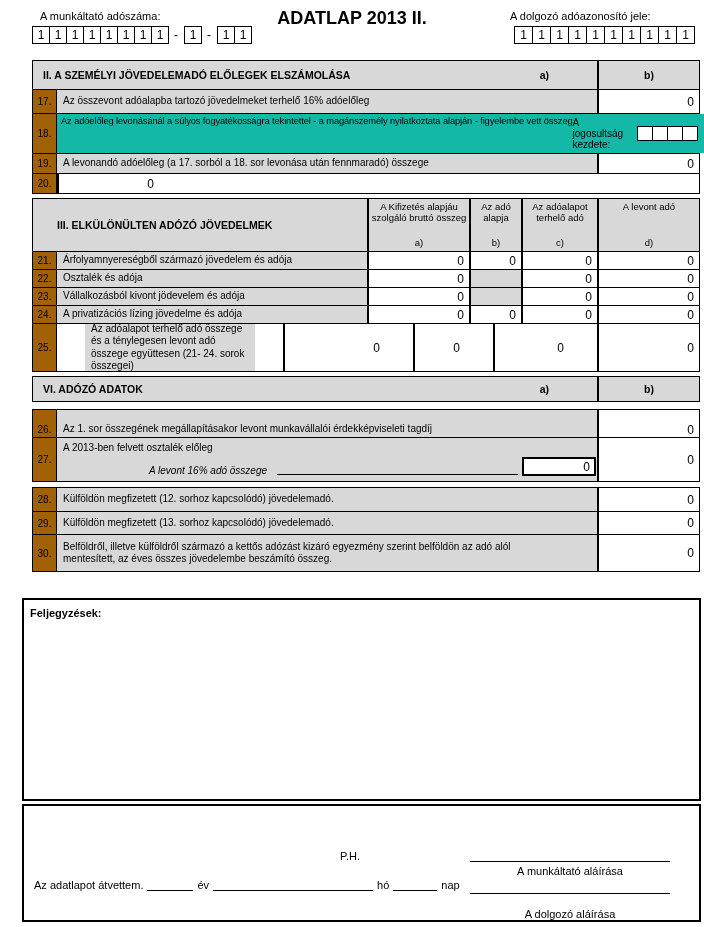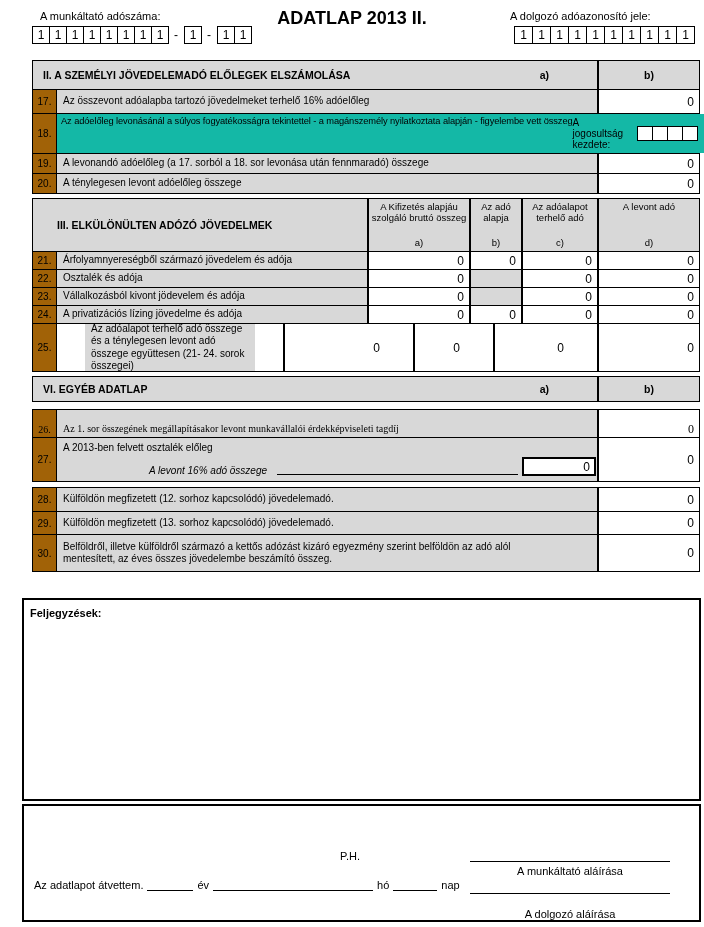--- a/index.html
+++ b/index.html
@@ -156,21 +156,20 @@
       </div>
       <div class="val">0</div>
     </div>
     <div class="row" style="height:20px;">
       <div class="num">19.</div>
       <div class="lbl nowrap">A levonandó adóelőleg (a 17. sorból a 18. sor levonása után fennmaradó) összege</div>
       <div class="val">0</div>
     </div>
     <div class="row" style="height:20px;">
       <div class="num">20.</div>
-      <div class="lbl nowrap">A ténylegesen levont adóelőleg összege</div>
       <div class="val">0</div>
     </div>
   </div>
 
   <div class="tbl" style="top:198px;">
     <div class="row" style="height:52px;">
       <div class="h3-label">III. ELKÜLÖNÜLTEN ADÓZÓ JÖVEDELMEK</div>
       <div class="h3col w-a">
         <span>A Kifizetés alapjáu szolgáló bruttó összeg</span>
         <span>a)</span>
@@ -226,29 +225,29 @@
       <div class="val3 w-a">0</div>
       <div class="val3 w-b">0</div>
       <div class="val3 w-c">0</div>
       <div class="val3 w-d">0</div>
     </div>
   </div>
 
   <div class="tbl" style="top:376px;">
     <div class="row" style="height:24px;">
       <div class="sec-hdr-left">
-        <span>VI. EGYÉB ADATLAP</span>
+        <span>VI. ADÓZÓ ADATOK</span>
         <span class="colA">a)</span>
       </div>
       <div class="vhead">b)</div>
     </div>
   </div>
 
   <div class="tbl" style="top:409px;">
-    <div class="row" style="height:39px;font-family:Liberation Serif, serif;">
+    <div class="row" style="height:39px;">
       <div class="num">26.</div>
       <div class="lbl nowrap">Az 1. sor összegének megállapításakor levont munkavállalói érdekképviseleti tagdíj</div>
       <div class="val">0</div>
     </div>
   </div>
 
   <div class="tbl" style="top:437px;">
     <div class="row" style="height:43px;">
       <div class="num">27.</div>
       <div class="r27-body">

